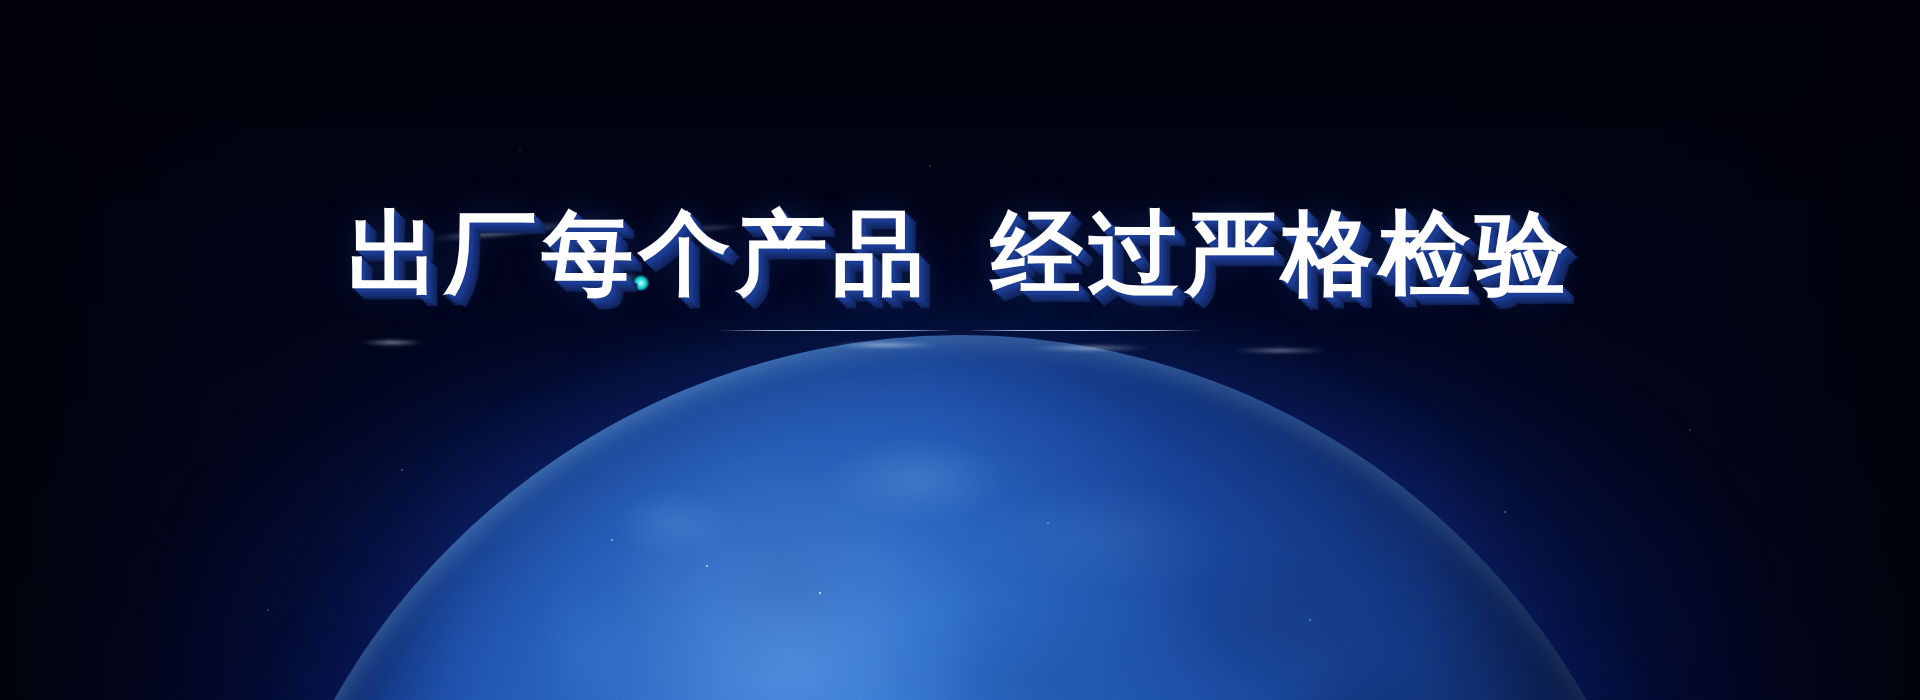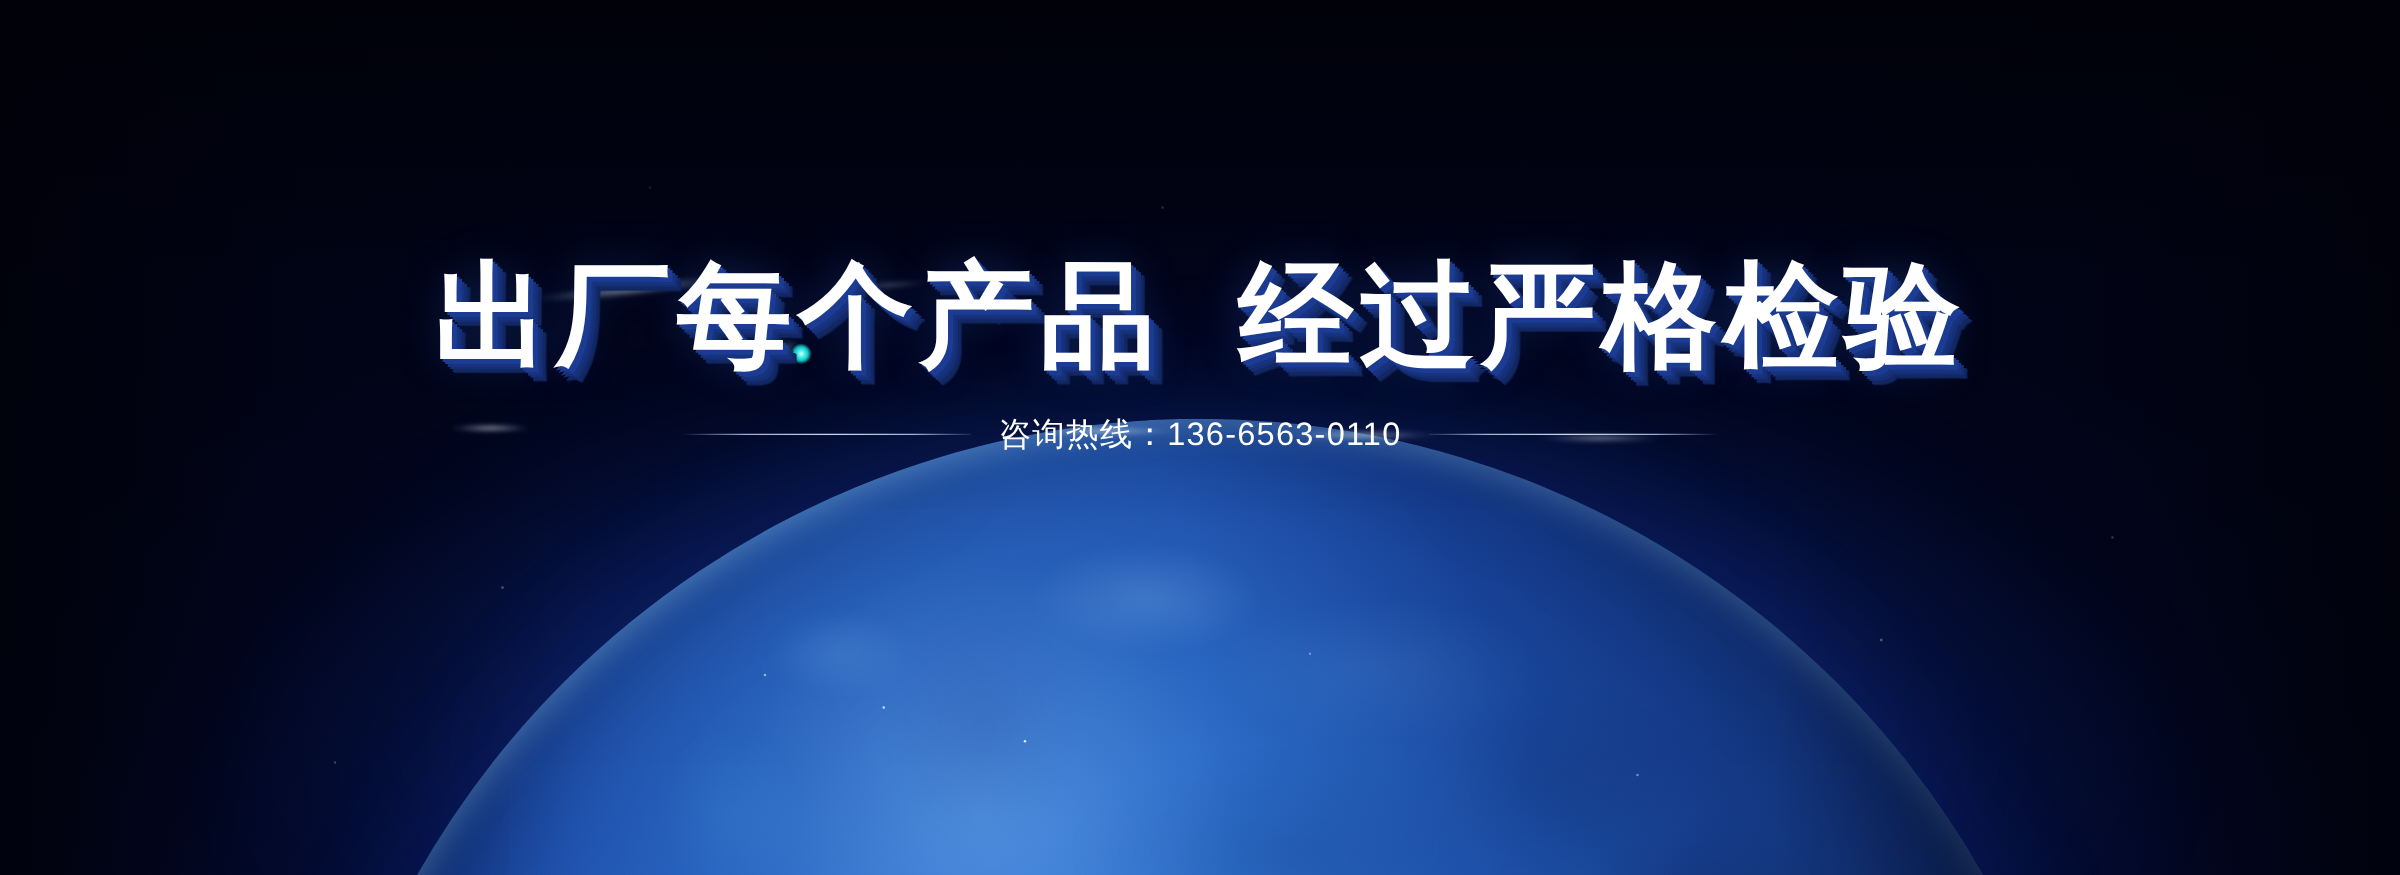--- a/index.html
+++ b/index.html
@@ -315,18 +315,17 @@
       <div class="flare-dot" style="left: 641px; top: 283px;"></div>
     </div>
 
   <div class="content">
 
     <h1 class="headline">出厂每个产品  经过严格检验</h1>
 
 
     <div class="hotline-row">
       <span class="rule"></span>
-      <span class="hotline">咨询热线：136-6563-0110</span>
       <span class="rule right"></span>
     </div>
 
   </div>
 </div>
 
 </body></html>

